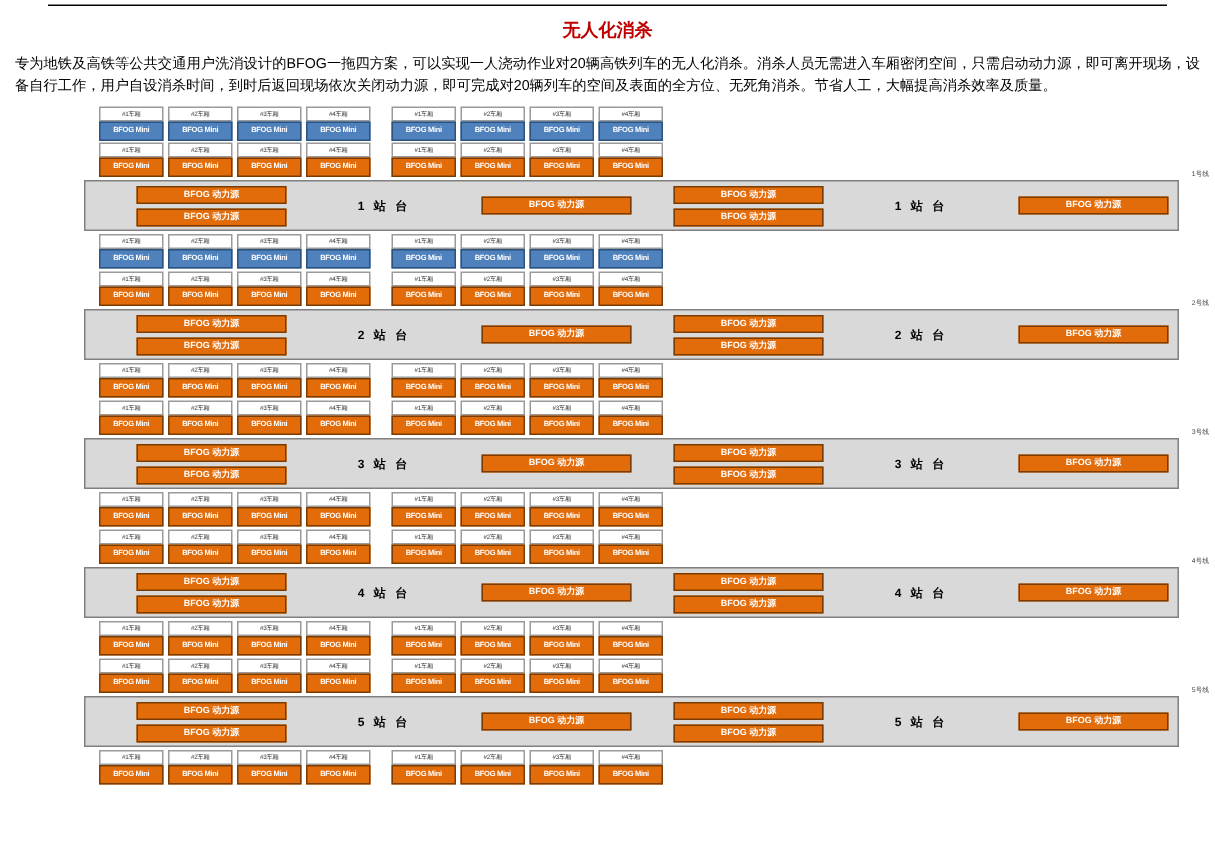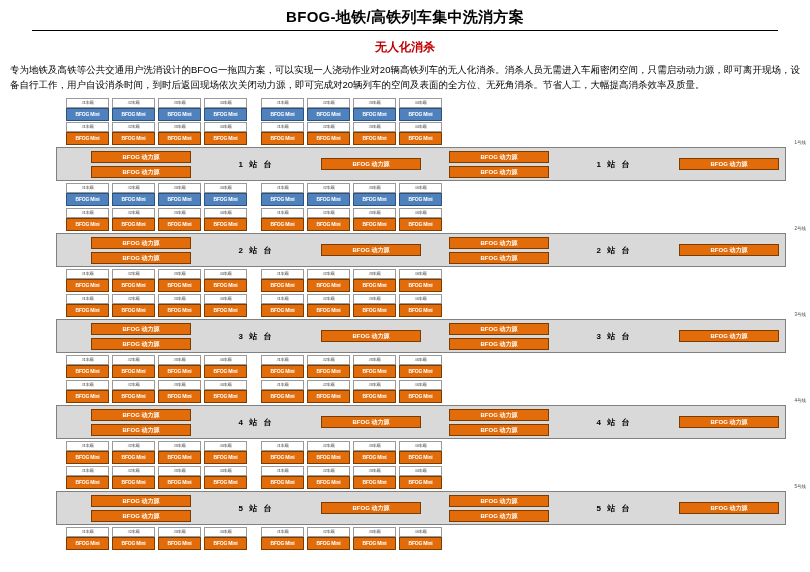--- a/index.html
+++ b/index.html
@@ -157,21 +157,20 @@
   }
   .group {
     margin-bottom: 2px;
   }
 </style>
 </head>
 <body>
 
 <div class="page">
 
-  <div class="title">BFOG-地铁/高铁列车集中洗消方案</div>
   <div class="title-rule"></div>
   <div class="subtitle">无人化消杀</div>
   <div class="desc">专为地铁及高铁等公共交通用户洗消设计的BFOG一拖四方案，可以实现一人浇动作业对20辆高铁列车的无人化消杀。消杀人员无需进入车厢密闭空间，只需启动动力源，即可离开现场，设备自行工作，用户自设消杀时间，到时后返回现场依次关闭动力源，即可完成对20辆列车的空间及表面的全方位、无死角消杀。节省人工，大幅提高消杀效率及质量。</div>
 
   <div class="diagram">
 
     <div class="group">
       <div class="carrow tight">
         <div class="train-half">
           <div class="mod blue">

